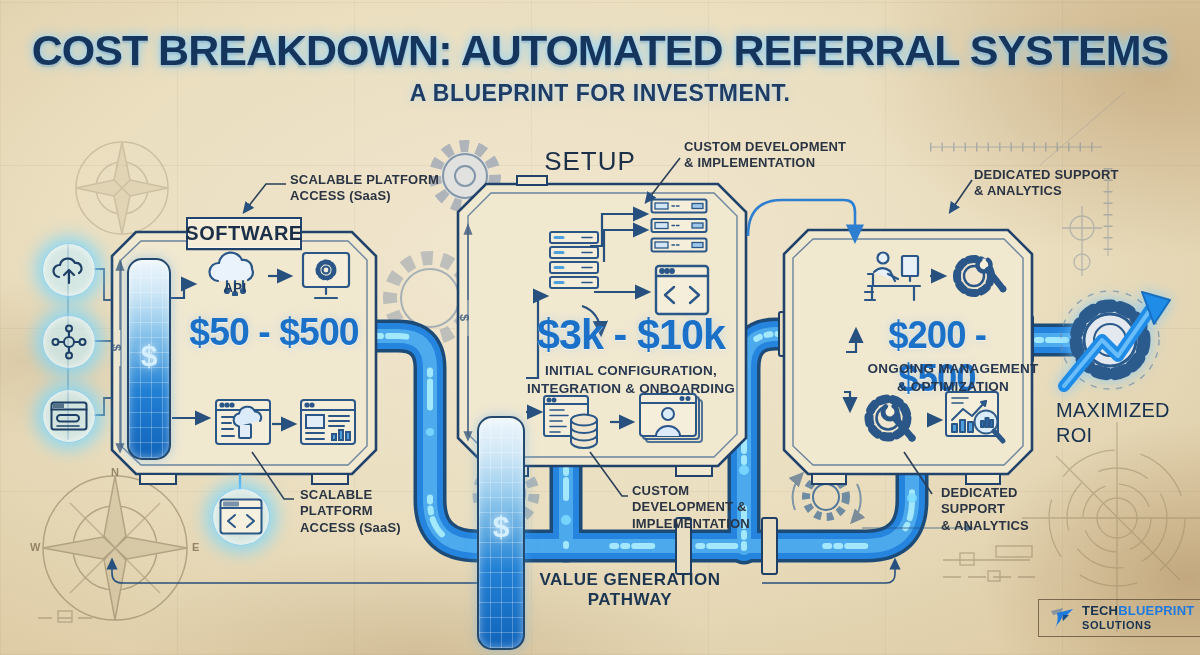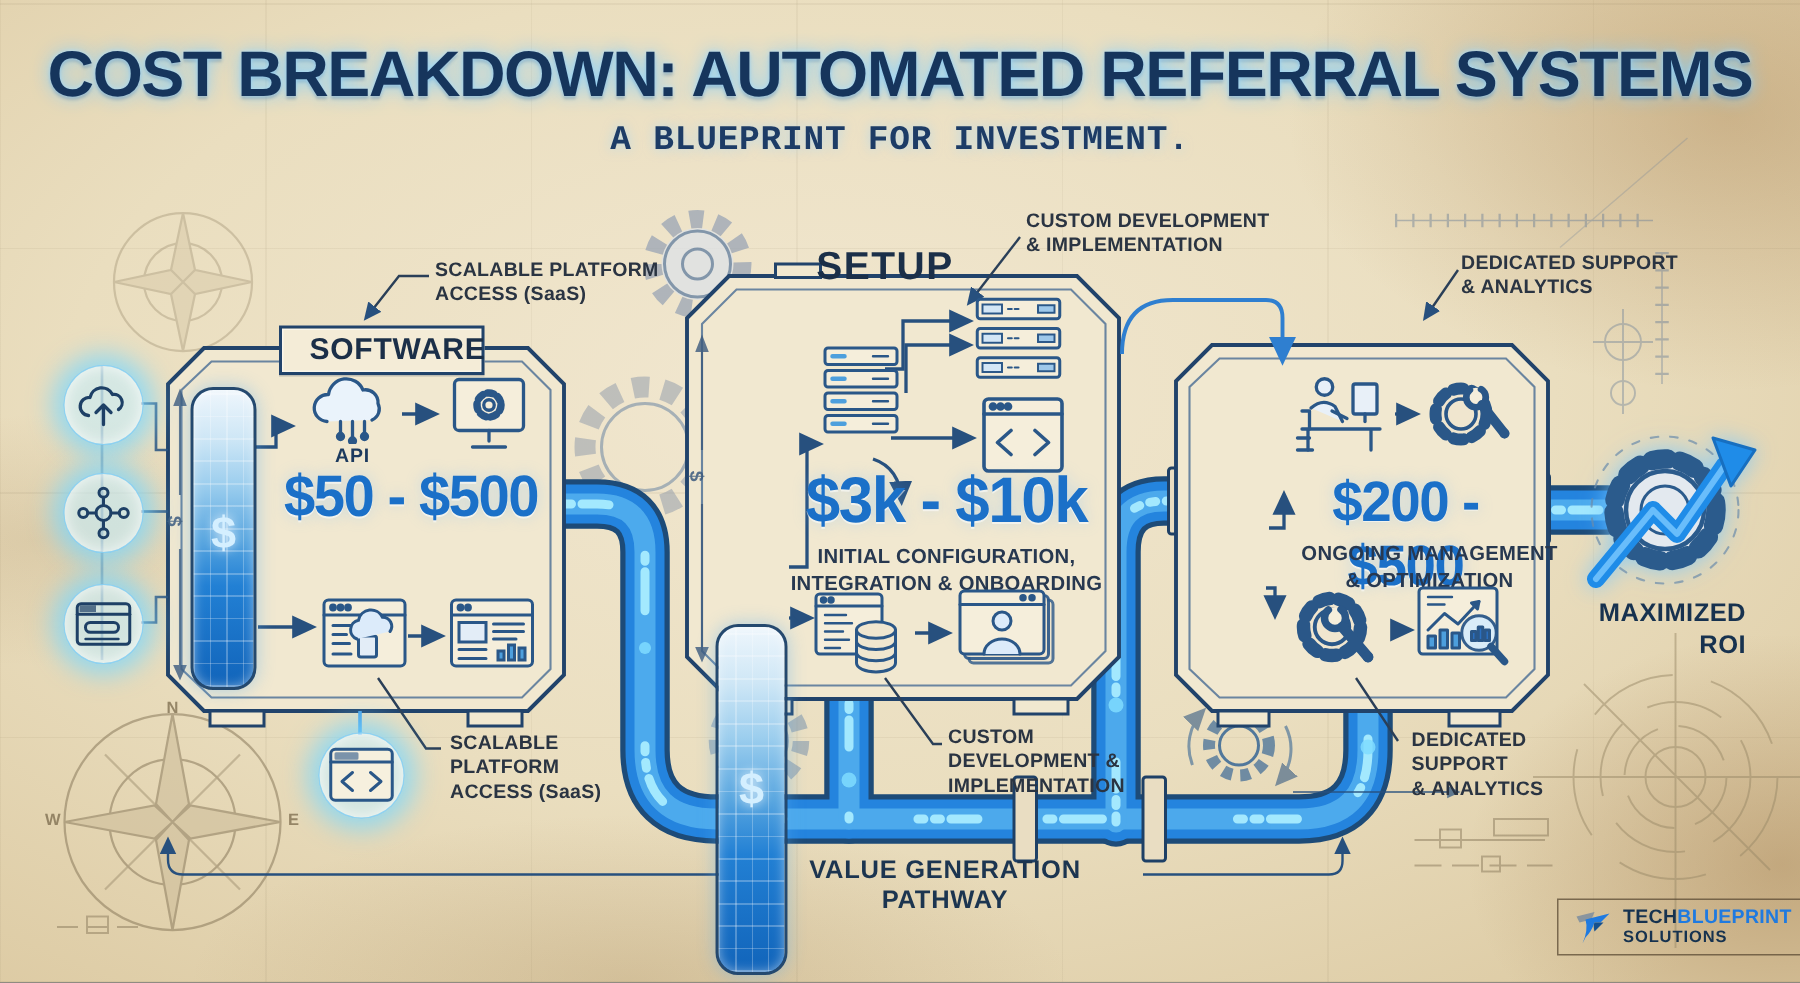--- a/index.html
+++ b/index.html
@@ -13,44 +13,44 @@
       radial-gradient(ellipse 260px 120px at 2% 55%, rgba(152,118,70,.16), transparent 70%),
       radial-gradient(ellipse 900px 500px at 45% 40%, #f1e7d0 0%, #eadebf 55%, #ddcba4 100%);
   }
   .grid{position:absolute;inset:0;opacity:.5;pointer-events:none;background-image:
       repeating-linear-gradient(0deg, rgba(110,95,65,.14) 0 1px, transparent 1px 163px),
       repeating-linear-gradient(90deg, rgba(110,95,65,.12) 0 1px, transparent 1px 177px);}
   .abs{position:absolute;}
   .title{left:0;right:0;top:26px;text-align:center;font-size:43px;font-weight:800;letter-spacing:-1px;
      color:#16355c;text-shadow:0 0 12px rgba(125,205,255,.95),0 0 3px rgba(190,230,255,.9),0 2px 2px rgba(25,45,75,.3);}
   .subtitle{left:0;right:0;top:80px;text-align:center;font-size:23px;font-weight:700;letter-spacing:.5px;
-     color:#1d3c66;text-shadow:0 0 8px rgba(150,210,255,.6);font-family:Liberation Mono, monospace;}
+     color:#1d3c66;text-shadow:0 0 8px rgba(150,210,255,.6);}
   .panel-label{background:#f4ecd7;border:2.5px solid #21436b;color:#1b2f48;font-weight:800;
      display:flex;align-items:center;justify-content:center;font-size:20px;letter-spacing:.5px;
      box-shadow:0 1px 0 rgba(40,60,90,.25), inset 0 0 0 1px rgba(255,255,255,.5);}
-  .setup-label{color:#1b2f48;font-weight:700;font-size:26px;letter-spacing:1px;text-align:center;margin-top:16px;}
+  .setup-label{color:#1b2f48;font-weight:400;font-size:26px;letter-spacing:1px;text-align:center;}
   .price{font-weight:800;color:#1b70c8;text-align:center;letter-spacing:-1px;transform:scaleX(.96);
      text-shadow:0 1px 0 rgba(255,255,255,.55),0 0 10px rgba(120,190,255,.35);}
   .desc{font-size:13.5px;font-weight:800;color:#273850;text-align:center;line-height:1.3;letter-spacing:.2px;}
   .callout{font-size:13px;font-weight:800;color:#2a3442;line-height:1.25;letter-spacing:.2px;}
   .gauge{border:2.5px solid #24496f;border-radius:15px;overflow:hidden;position:relative;
      background:linear-gradient(180deg,#eef6fc 0%,#cfe7f6 16%,#9cceee 32%,#58a6e0 50%,#2280d4 66%,#1164ba 100%);
      box-shadow:0 0 12px rgba(90,175,245,.45), inset 0 0 8px rgba(255,255,255,.5);}
   .gauge::before{content:"";position:absolute;inset:0;background-image:
      repeating-linear-gradient(0deg, rgba(255,255,255,.26) 0 1px, transparent 1px 15px),
      repeating-linear-gradient(90deg, rgba(255,255,255,.26) 0 1px, transparent 1px 11px);}
   .gauge .sym{position:absolute;top:40%;left:0;right:0;text-align:center;font-weight:800;font-size:30px;
      color:#d4efff;text-shadow:0 0 8px rgba(255,255,255,.8);}
   .vdollar{font-size:13px;font-weight:800;color:#3c5a7e;transform:rotate(90deg);opacity:.85;}
   .glow-circle{border-radius:50%;background:rgba(195,238,255,.55);border:1px solid rgba(125,205,245,.8);
      box-shadow:0 0 16px 7px rgba(120,215,255,.75), inset 0 0 10px rgba(255,255,255,.8);
      display:flex;align-items:center;justify-content:center;}
   .icon svg{display:block;}
   .api{font-size:13px;font-weight:800;color:#1c3a5e;text-align:center;letter-spacing:.5px;}
-  .roi-text{font-size:17px;font-weight:700;color:#17324f;text-align:right;line-height:1.25;letter-spacing:.3px;}
+  .roi-text{font-size:20px;font-weight:400;color:#17324f;text-align:left;line-height:1.25;letter-spacing:.3px;}
   .pathway{font-size:17px;font-weight:800;color:#1c3550;text-align:center;letter-spacing:.5px;}
   .logo-box{border:1.5px solid rgba(90,74,51,.75);display:flex;align-items:center;gap:7px;padding:4px 10px;}
   .logo-t1{font-size:13px;font-weight:800;letter-spacing:.2px;color:#16324f;line-height:1.15;}
   .logo-t1 .blue{color:#1f7ae0;}
   .logo-t2{font-size:11px;font-weight:800;color:#16324f;letter-spacing:.6px;line-height:1.15;}
   .compass-letter{font-size:11px;font-weight:700;color:#7a6a4c;opacity:.75;}
 </style>
 </head>
 <body>
 
@@ -240,38 +240,38 @@
       <path d="M68 244 V440" opacity=".5"></path>
       <path d="M94 269 H104 V300 H112"></path>
       <path d="M94 341 H112"></path>
       <path d="M94 415 H104 V398 H112"></path>
     </g>
   </svg>
 
   <div class="abs title">COST BREAKDOWN: AUTOMATED REFERRAL SYSTEMS</div>
   <div class="abs subtitle">A BLUEPRINT FOR INVESTMENT.</div>
 
-  <div class="abs panel-label" style="left:186px;top:217px;width:112px;height:29px;padding-left:21px;">SOFTWARE</div>
+  <div class="abs panel-label" style="left:186px;top:217px;width:112px;height:29px;">SOFTWARE</div>
   <div class="abs setup-label" style="left:535px;top:146px;width:110px;">SETUP</div>
 
   <div class="abs gauge" style="left:127px;top:258px;width:40px;height:198px;">
     <div class="sym">$</div>
   </div>
   <div class="abs vdollar" style="left:113px;top:340px;">$</div>
 
   <div class="abs icon" style="left:203px;top:250px;">
     <svg width="64" height="46" viewBox="0 0 64 46" fill="none" stroke="#2a5788" stroke-width="2.2" stroke-linecap="round" stroke-linejoin="round">
       <path d="M15 31a9 9 0 0 1 1-18 12 12 0 0 1 23-3 8.5 8.5 0 0 1 10 9 8 8 0 0 1-4 11" fill="#eaf3fb"></path>
       <path d="M24 31v8 M32 31v11 M40 31v8"></path>
       <circle cx="24" cy="41" r="2" fill="#2a5788"></circle>
         <circle cx="32" cy="44" r="2" fill="#2a5788"></circle>
         <circle cx="40" cy="41" r="2" fill="#2a5788"></circle>
     </svg>
   </div>
-  <div class="abs api" style="left:212px;top:296px;width:46px;">API</div>
+  <div class="abs api" style="left:212px;top:280px;width:46px;">API</div>
 
   <div class="abs icon" style="left:298px;top:250px;">
     <svg width="56" height="52" viewBox="0 0 56 52" fill="none" stroke="#2a5788" stroke-width="2.2" stroke-linecap="round">
       <rect x="5" y="3" width="46" height="34" rx="3" fill="#f5eedb"></rect>
       <circle cx="28" cy="20" r="8" stroke-width="5" stroke-dasharray="4 3.3"></circle>
       <circle cx="28" cy="20" r="3.5"></circle>
       <path d="M28 37v7 M17 48h22"></path>
     </svg>
   </div>
 

